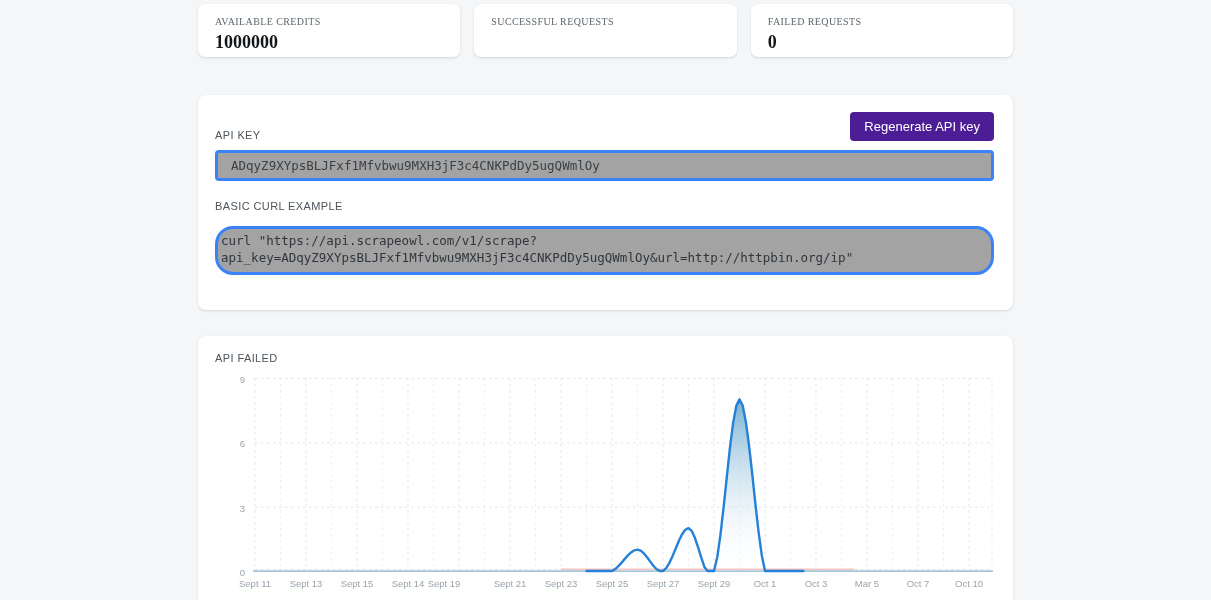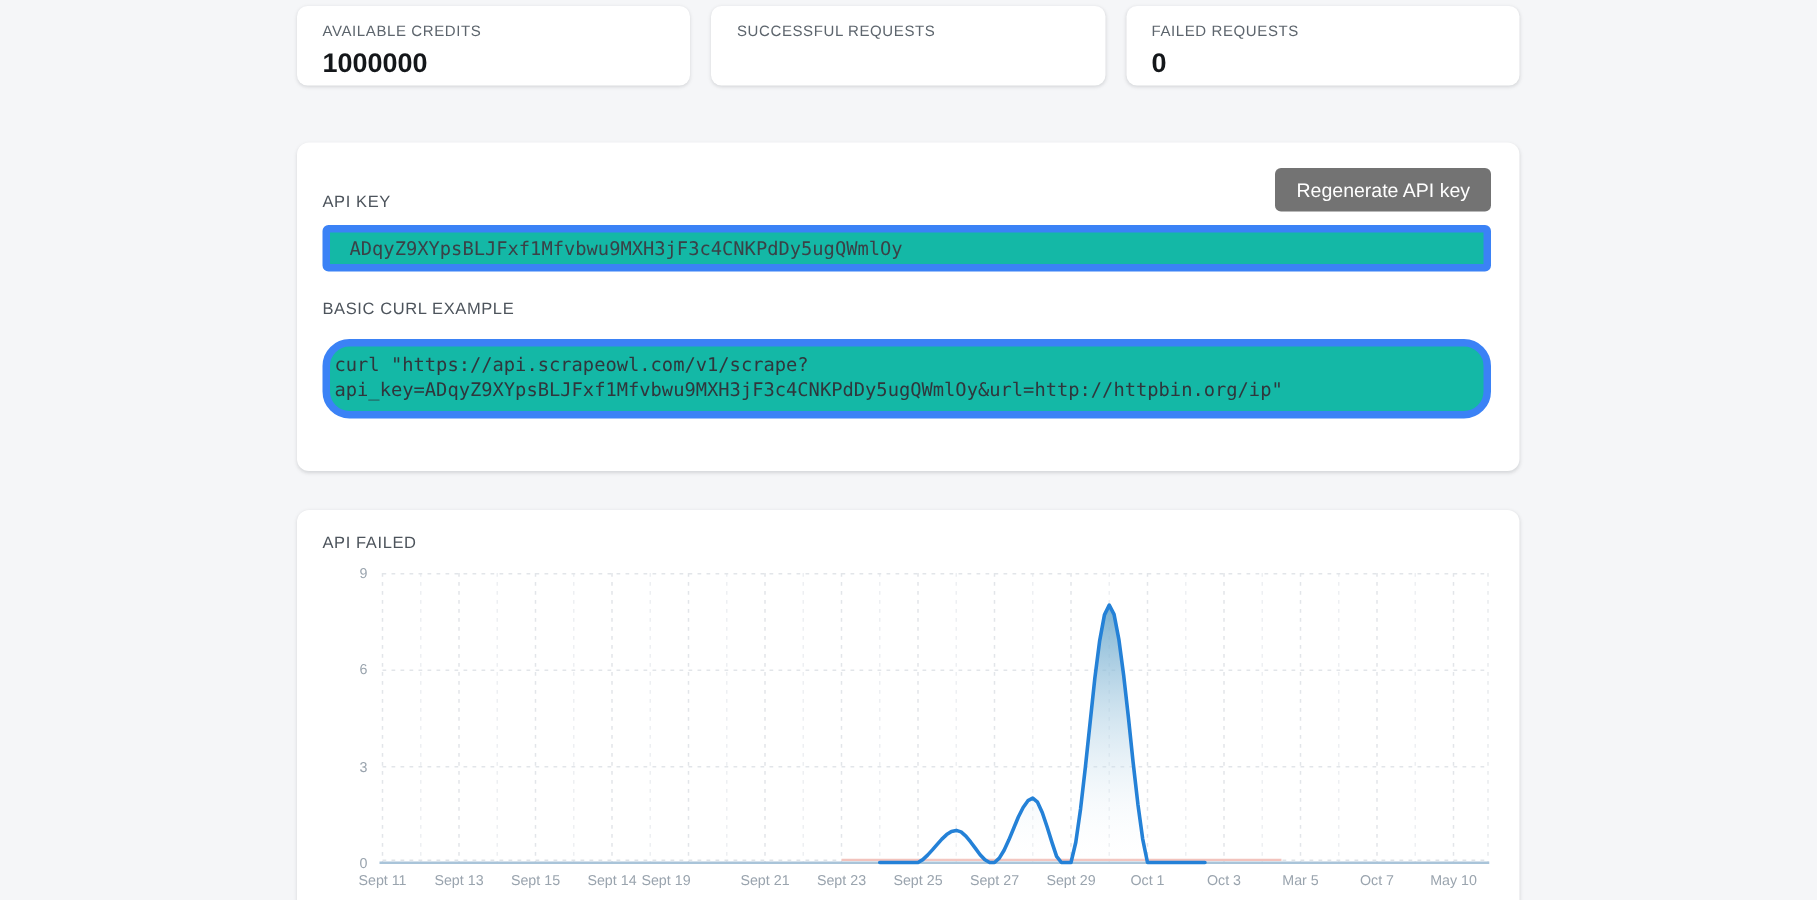--- a/index.html
+++ b/index.html
@@ -8,32 +8,32 @@
     background:#f5f6f8;
     font-family:"Liberation Sans",sans-serif;
     -webkit-font-smoothing:antialiased;
   }
   .content{width:815px;margin:0 auto;padding-top:4px;}
   .stats-row{display:flex;gap:14px;margin-bottom:38px;}
   .card{
     background:#fff;border-radius:8px;
     box-shadow:0 1px 3px rgba(25,30,40,.10),0 1px 2px rgba(25,30,40,.05);
   }
-  .stat-card{flex:1;padding:12px 17px 4px;border-radius:7px;}
+  .stat-card{flex:1;padding:12px 17px 4px;border-radius:7px;font-family:Liberation Serif, serif;}
   .stat-label{font-size:10px;color:#5d656d;letter-spacing:.4px;margin-bottom:5px;}
   .stat-value{font-size:18px;font-weight:700;color:#14171a;}
   .panel-api{margin-bottom:26px;padding:17px 19px 35px 17px;}
   .section-label{font-size:11px;color:#4d545c;letter-spacing:.4px;}
   .api-header{display:flex;justify-content:space-between;align-items:flex-end;margin-bottom:9px;min-height:29px;}
   .regen-btn{
-    background:#737373;color:#fff;border:none;border-radius:4px;
+    background:#4c1d95;color:#fff;border:none;border-radius:4px;
     font-size:13px;padding:7px 14px;font-family:inherit;cursor:pointer;
   }
   .code-box{
-    background:#14b8a6;border:5px solid #3b82f6;border-radius:4px;
+    background:#a3a3a3;border:3px solid #3b82f6;border-radius:4px;
     font-family:"DejaVu Sans Mono","Liberation Mono",monospace;
     font-size:12.5px;color:#3a4147;box-sizing:border-box;
   }
   .key-box{height:31px;display:flex;align-items:center;padding:0 13px;margin-bottom:19px;}
   .curl-label{display:block;margin-bottom:14px;}
   .curl-box{padding:4px 3px 6px;line-height:16.5px;color:#30363c;border-radius:18px;}
   .panel-usage{padding:16px 19px 40px 17px;}
   .chart-title{display:block;margin-bottom:14px;}
   .chart-area{position:relative;margin-left:37px;width:741px;}
   .chart-area svg{display:block;}
@@ -142,18 +142,18 @@
           <span class="x-label" style="left: 192px;">Sept 19</span>
           <span class="x-label" style="left: 258px;">Sept 21</span>
           <span class="x-label" style="left: 309px;">Sept 23</span>
           <span class="x-label" style="left: 360px;">Sept 25</span>
           <span class="x-label" style="left: 411px;">Sept 27</span>
           <span class="x-label" style="left: 462px;">Sept 29</span>
           <span class="x-label" style="left: 513px;">Oct 1</span>
           <span class="x-label" style="left: 564px;">Oct 3</span>
           <span class="x-label" style="left: 615px;">Mar 5</span>
           <span class="x-label" style="left: 666px;">Oct 7</span>
-          <span class="x-label" style="left: 717px;">May 10</span>
+          <span class="x-label" style="left: 717px;">Oct 10</span>
         </div>
     </div>
   </div>
 
 </div>
 
 </body></html>

